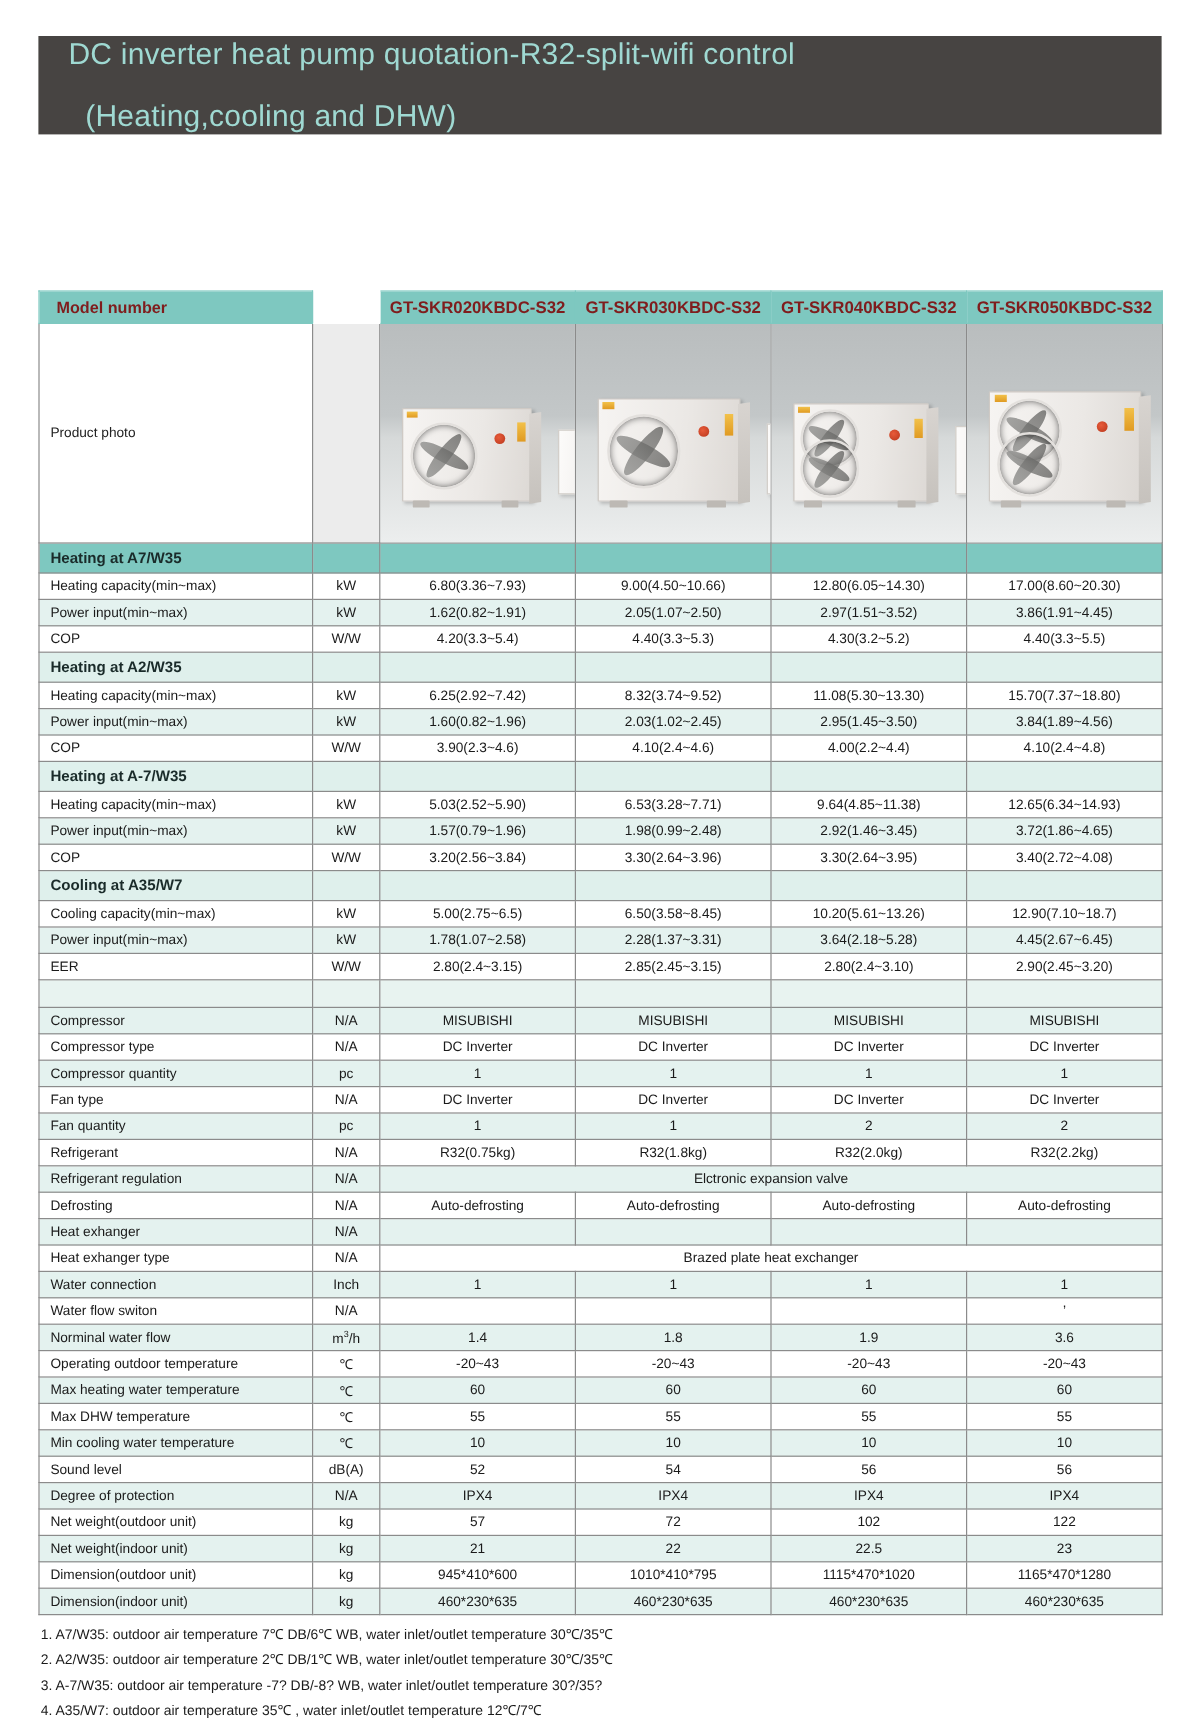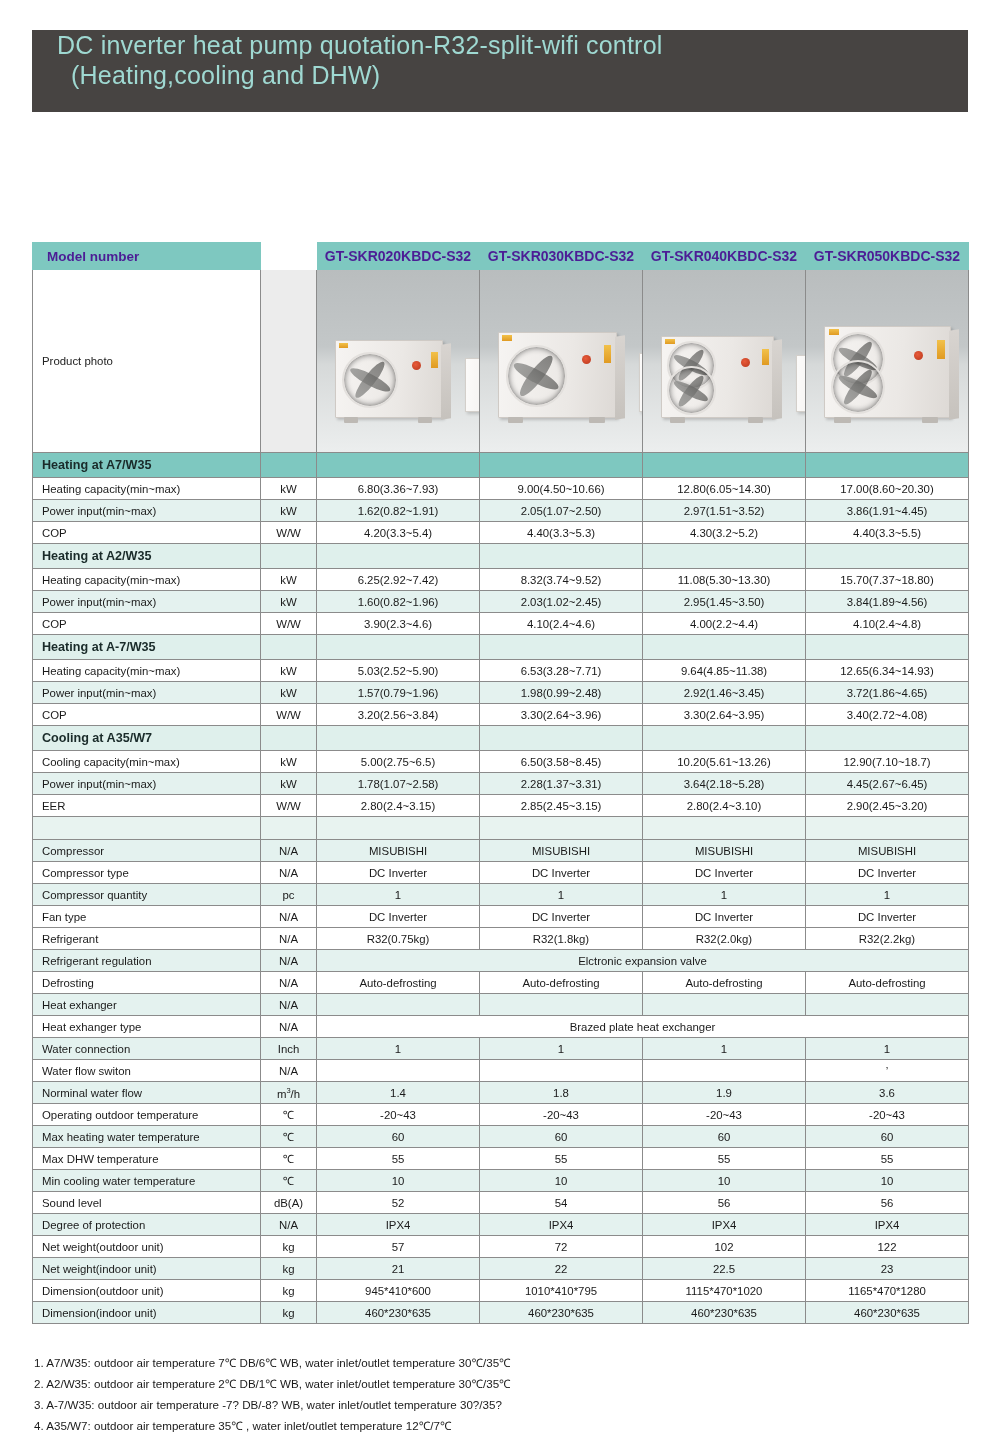--- a/index.html
+++ b/index.html
@@ -9,21 +9,21 @@
     background: #ffffff;
     font-family: "Liberation Sans", sans-serif;
   }
   .page { width: 1000px; min-height: 1433px; position: relative; background:#fff; }
 
   
   .banner {
     position: absolute; left: 32px; top: 30px;
     width: 936px; height: 82px;
     background: #474442;
-    display: flex; flex-direction: column; justify-content: flex-start;
+    display: flex; flex-direction: column; justify-content: space-between;
     padding-left: 25px;
   }
   .banner-line {
     color: #9fd9d2;
     font-size: 25px;
     line-height: 30px;
     letter-spacing: 0.2px;
     white-space: pre;
   }
   .banner-line.l2 { padding-left: 14px; }
@@ -47,21 +47,21 @@
   col.c-name { width: 228px; }
   col.c-unit { width: 56px; }
   col.c-mod  { width: 163px; }
 
   .name  { text-align: left; padding-left: 9px !important; }
   .unit  { text-align: center; }
   .val   { text-align: center; }
 
   
   tr.hdr td {
-    background: #7ec8c0; color: #4c1d95;
+    background: #7ec8c0; color: #7f1d1d;
     font-weight: bold; height: 27px;
     border: 1px solid #7ec8c0;
   }
   tr.hdr td.hdr-name { font-size: 13.5px; padding-left: 14px; }
   tr.hdr td.hdr-mod  { font-size: 14px; text-align: center; margin-top: 28px; }
   tr.hdr td.hdr-gap  { background:#ffffff; border-color:#ffffff; }
 
   
   tr.photo td { height: 182px; padding: 0; vertical-align: middle; }
   td.photo-name { background: #ffffff; border-right:1px solid #c9c9c9;}
@@ -405,20 +405,28 @@
             <td class="val">1</td>
           </tr>
           <tr class="plain">
     <td class="name">Fan type</td>
     <td class="unit">N/A</td>
             <td class="val">DC Inverter</td>
             <td class="val">DC Inverter</td>
             <td class="val">DC Inverter</td>
             <td class="val">DC Inverter</td>
           </tr>
+          <tr class="alt">
+    <td class="name">Fan quantity</td>
+    <td class="unit">pc</td>
+            <td class="val">1</td>
+            <td class="val">1</td>
+            <td class="val">2</td>
+            <td class="val">2</td>
+          </tr>
           <tr class="plain">
     <td class="name">Refrigerant</td>
     <td class="unit">N/A</td>
             <td class="val">R32(0.75kg)</td>
             <td class="val">R32(1.8kg)</td>
             <td class="val">R32(2.0kg)</td>
             <td class="val">R32(2.2kg)</td>
           </tr>
           <tr class="alt">
     <td class="name">Refrigerant regulation</td>

